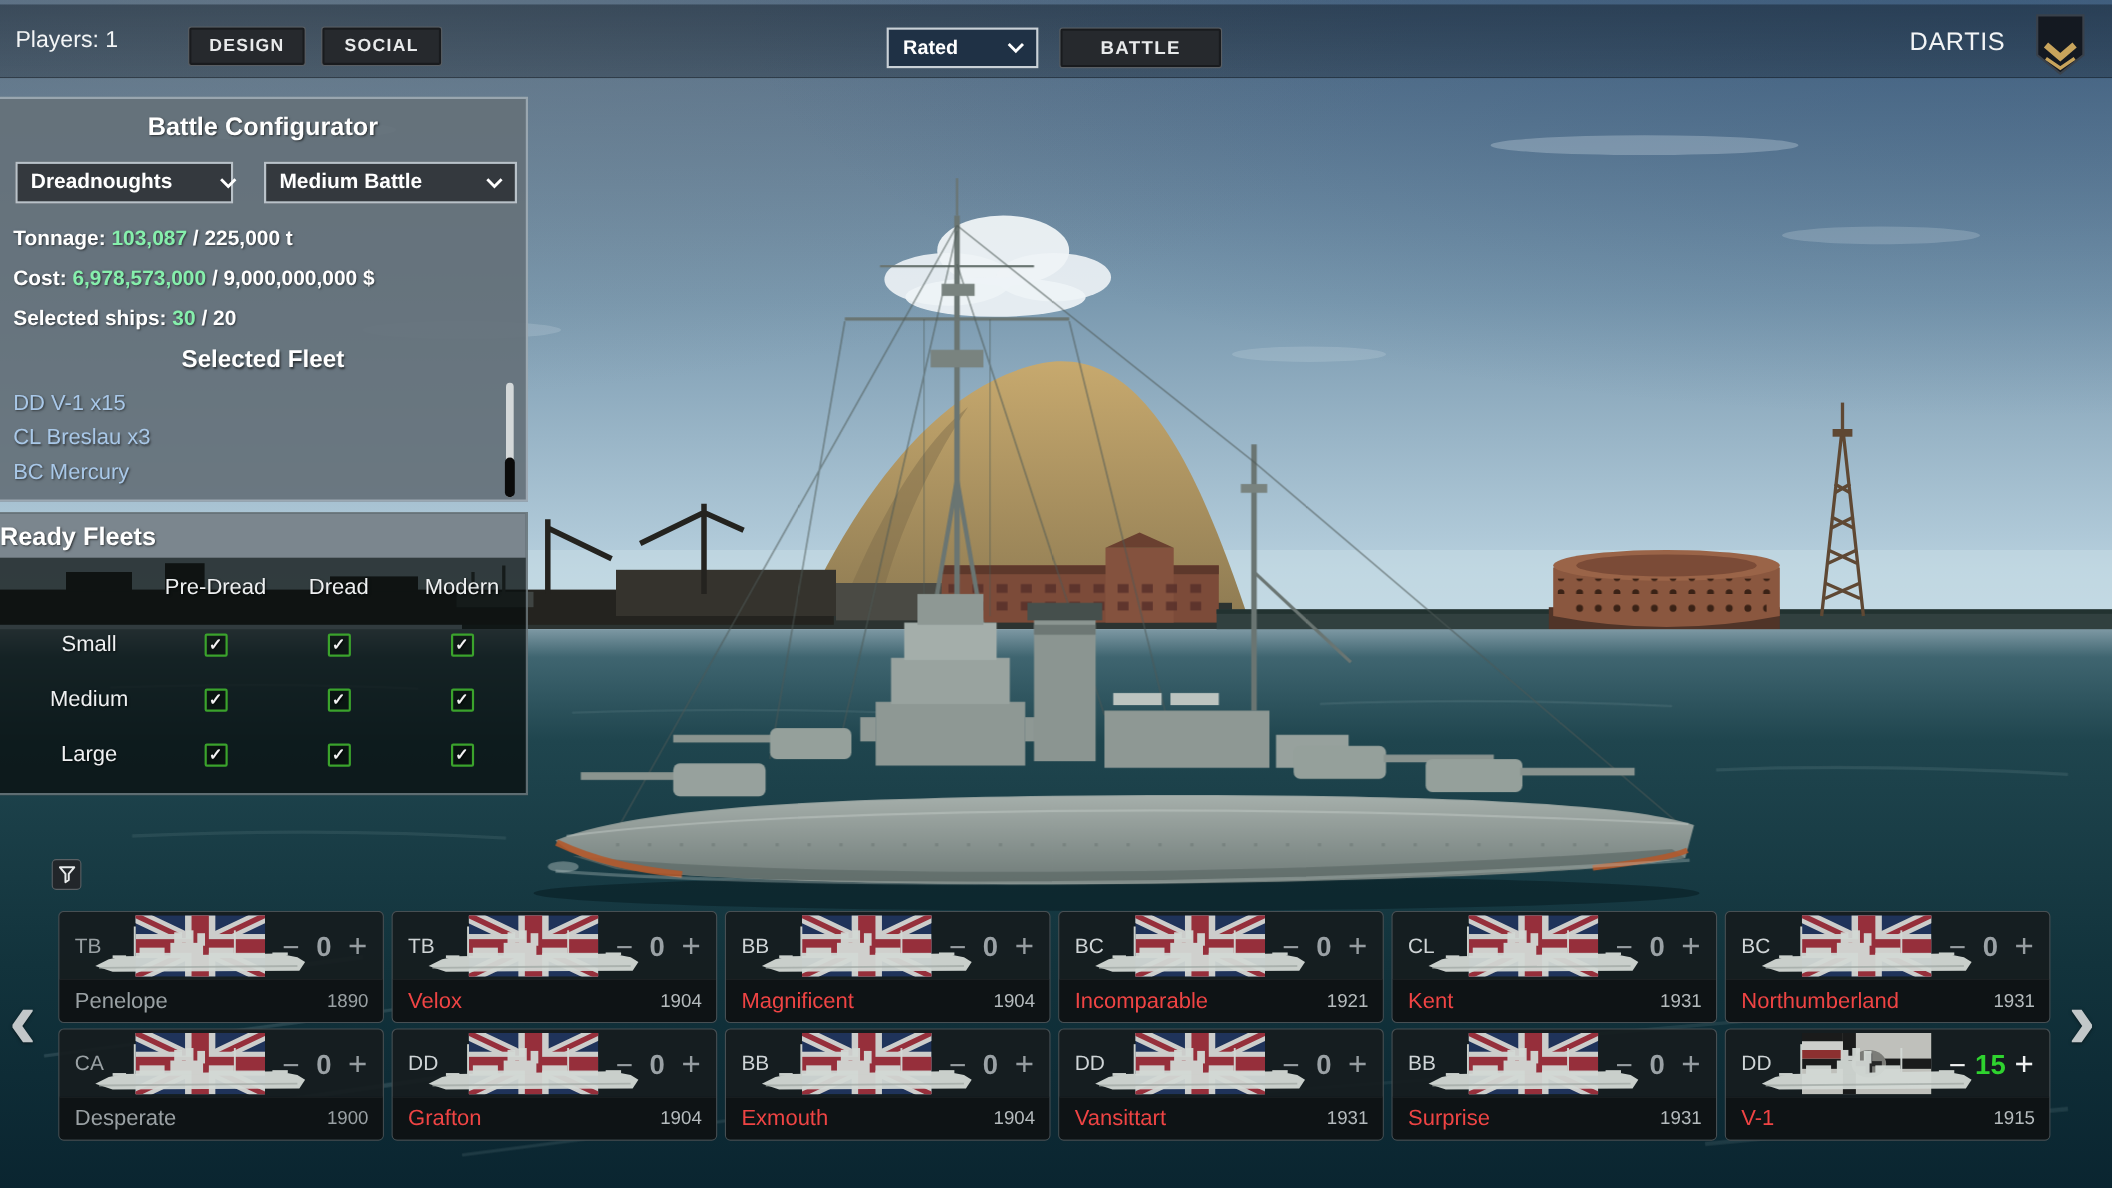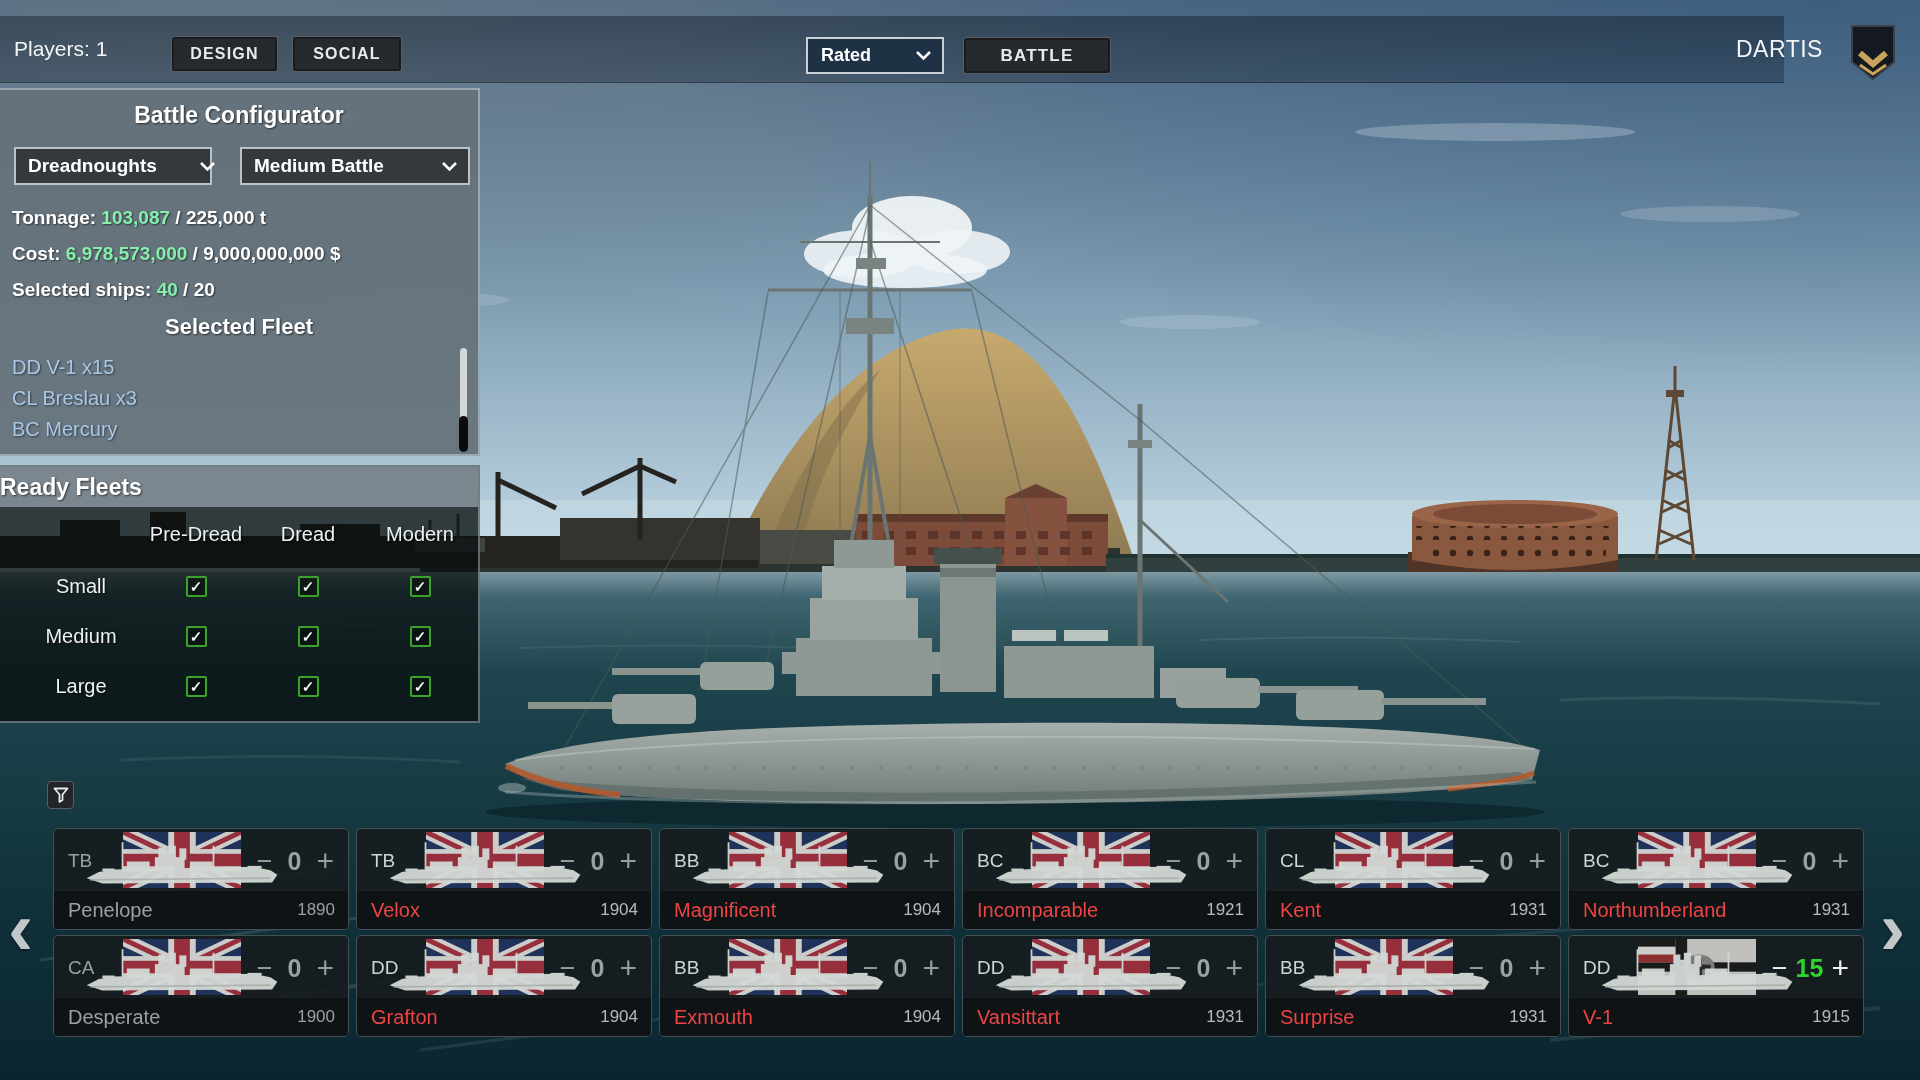--- a/index.html
+++ b/index.html
@@ -1,21 +1,21 @@
 <!DOCTYPE html>
 <html><head>
 <meta charset="utf-8">
 <style>
   html,body{margin:0;padding:0;background:#000;}
   #stage{position:relative;width:1920px;height:1080px;overflow:hidden;
          font-family:"Liberation Sans",sans-serif;-webkit-font-smoothing:antialiased;}
   #scene{position:absolute;inset:0;}
 
   
-  #topbar{position:absolute;left:0;top:16px;width:1784px;height:66px;
+  #topbar{position:absolute;left:0;top:4px;width:1920px;height:66px;
           background:linear-gradient(rgba(10,20,30,.42),rgba(10,20,30,.30));
           border-bottom:1px solid rgba(0,0,0,.22);}
   #players{position:absolute;left:14px;top:0;height:66px;line-height:66px;
            color:#f3f5f6;font-size:21px;}
   .tb-btn{position:absolute;background:#26292d;border:1px solid #595e63;border-radius:3px;
           box-shadow:inset 0 0 0 2px rgba(0,0,0,.32);color:#e8eaeb;font-weight:bold;
           font-size:16px;letter-spacing:1.2px;font-family:inherit;cursor:pointer;}
   #btn-design{left:171px;top:20px;width:107px;height:36px;}
   #btn-social{left:292px;top:20px;width:110px;height:36px;}
   #btn-battle{left:963px;top:21px;width:148px;height:37px;font-size:17px;}
@@ -349,21 +349,21 @@
       </svg>
     </div>
     <div class="cfg-dd" id="dd-size">
       <span>Medium Battle</span>
       <svg class="chev-svg" width="17" height="11">
         <path d="M2,2 L8.5,8.5 L15,2" stroke="#fff" stroke-width="2.6" fill="none"></path>
       </svg>
     </div>
     <div class="stat-line" id="stat-tonnage"><span>Tonnage: </span><span class="stat-val">103,087</span><span> / 225,000 t</span></div>
     <div class="stat-line" id="stat-cost"><span>Cost: </span><span class="stat-val">6,978,573,000</span><span> / 9,000,000,000 $</span></div>
-    <div class="stat-line" id="stat-ships"><span>Selected ships: </span><span class="stat-val">40</span><span> / 20</span></div>
+    <div class="stat-line" id="stat-ships"><span>Selected ships: </span><span class="stat-val">30</span><span> / 20</span></div>
     <div id="fleet-title">Selected Fleet</div>
     <div id="fleet-list">
         <div class="fleet-item">DD V-1 x15</div>
         <div class="fleet-item">CL Breslau x3</div>
         <div class="fleet-item">BC Mercury</div>
       </div>
     <div id="fleet-scroll">
       <div id="fleet-thumb"></div>
     </div>
   </section>

